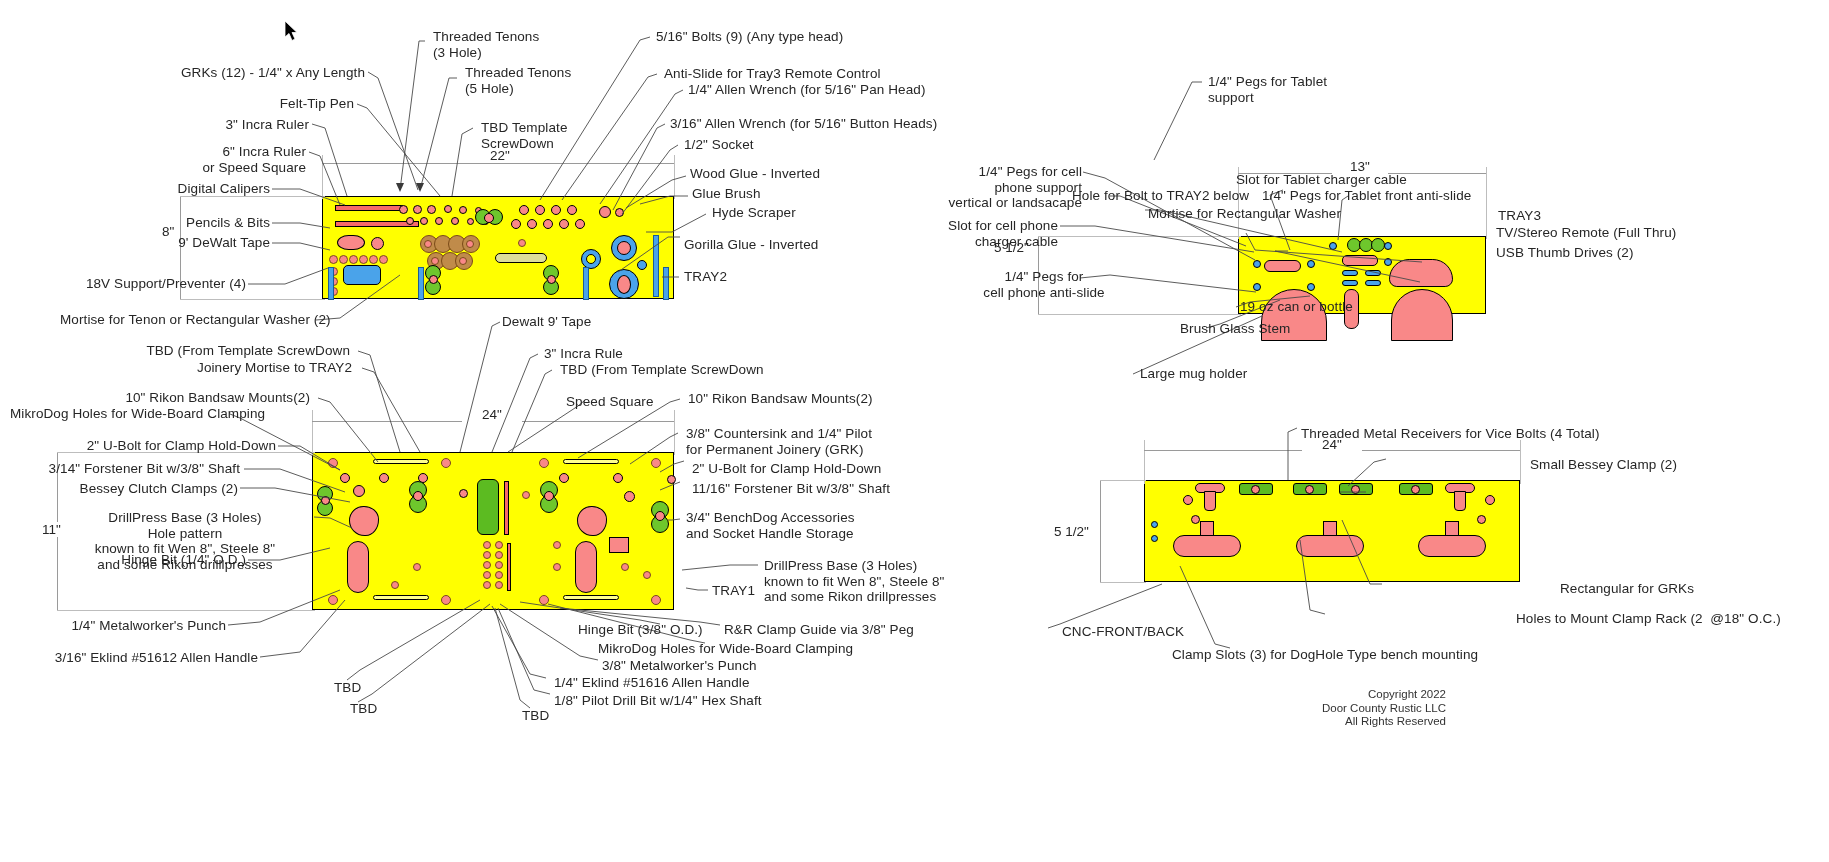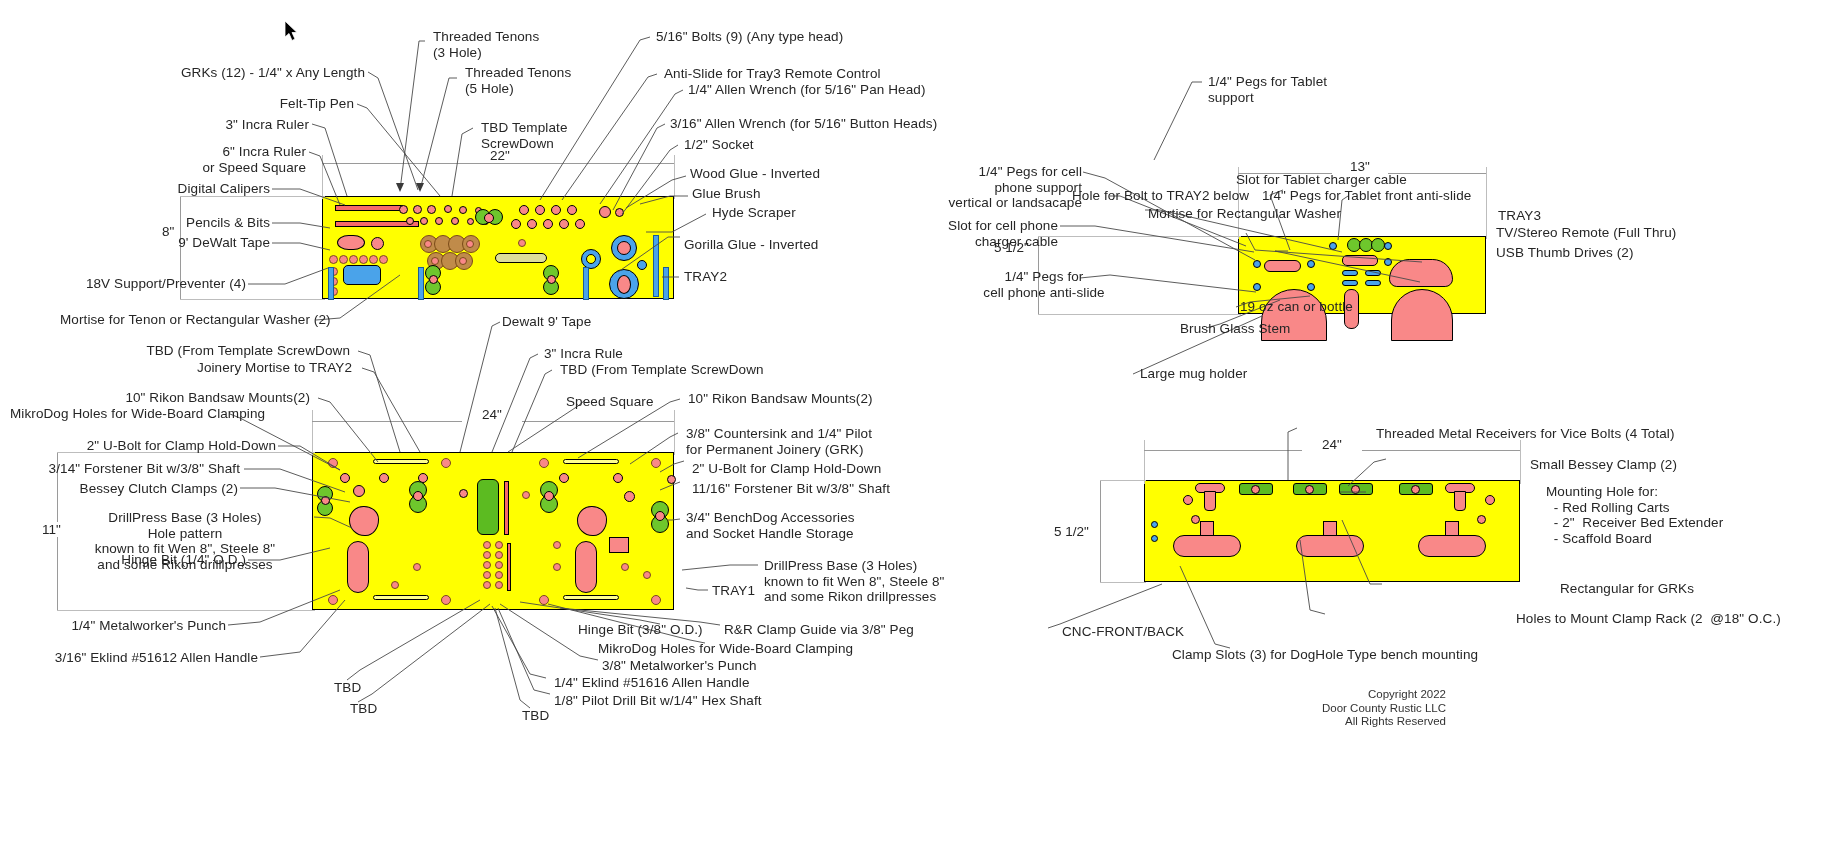--- a/index.html
+++ b/index.html
@@ -517,26 +517,22 @@
   <div class="lbl l" style="left:334px; top:680px;">TBD</div>
   <div class="lbl l" style="left:350px; top:701px;">TBD</div>
   <div class="lbl l" style="left:522px; top:708px;">TBD</div>
   <div class="lbl l" style="left:602px; top:658px;">3/8" Metalworker's Punch</div>
   <div class="lbl l" style="left:554px; top:675px;">1/4" Eklind #51616 Allen Handle</div>
   <div class="lbl l" style="left:554px; top:693px;">1/8" Pilot Drill Bit w/1/4" Hex Shaft</div>
   <div class="lbl l" style="left:578px; top:622px;">Hinge Bit (3/8" O.D.)</div>
   <div class="lbl l" style="left:724px; top:622px;">R&amp;R Clamp Guide via 3/8" Peg</div>
   <div class="lbl l" style="left:598px; top:641px;">MikroDog Holes for Wide-Board Clamping</div>
 
-  <div class="lbl l" style="left:1376px; top:426px;">Threaded Metal Receivers for Vice Bolts (4 Total)</div>
+  <div class="lbl l" style="left:1301px; top:426px;">Threaded Metal Receivers for Vice Bolts (4 Total)</div>
   <div class="lbl l" style="left:1530px; top:457px;">Small Bessey Clamp (2)</div>
-  <div class="lbl l" style="left:1546px; top:484px;">Mounting Hole for:
-  - Red Rolling Carts
-  - 2"  Receiver Bed Extender
-  - Scaffold Board</div>
   <div class="lbl l" style="left:1560px; top:581px;">Rectangular for GRKs</div>
   <div class="lbl l" style="left:1516px; top:611px;">Holes to Mount Clamp Rack (2  @18" O.C.)</div>
   <div class="lbl l" style="left:1172px; top:647px;">Clamp Slots (3) for DogHole Type bench mounting</div>
   <div class="lbl l" style="left:1062px; top:624px;">CNC-FRONT/BACK</div>
 
   <svg id="cursor" style="left:285px; top:21px; width:16px; height:22px;" viewBox="0 0 16 22">
     <polygon points="0,0 0,16 4,12.5 7,19.5 10,18 7,11.5 12,11.5" fill="#000" stroke="#fff" stroke-width="0.8"></polygon>
   </svg>
 
 </div>

